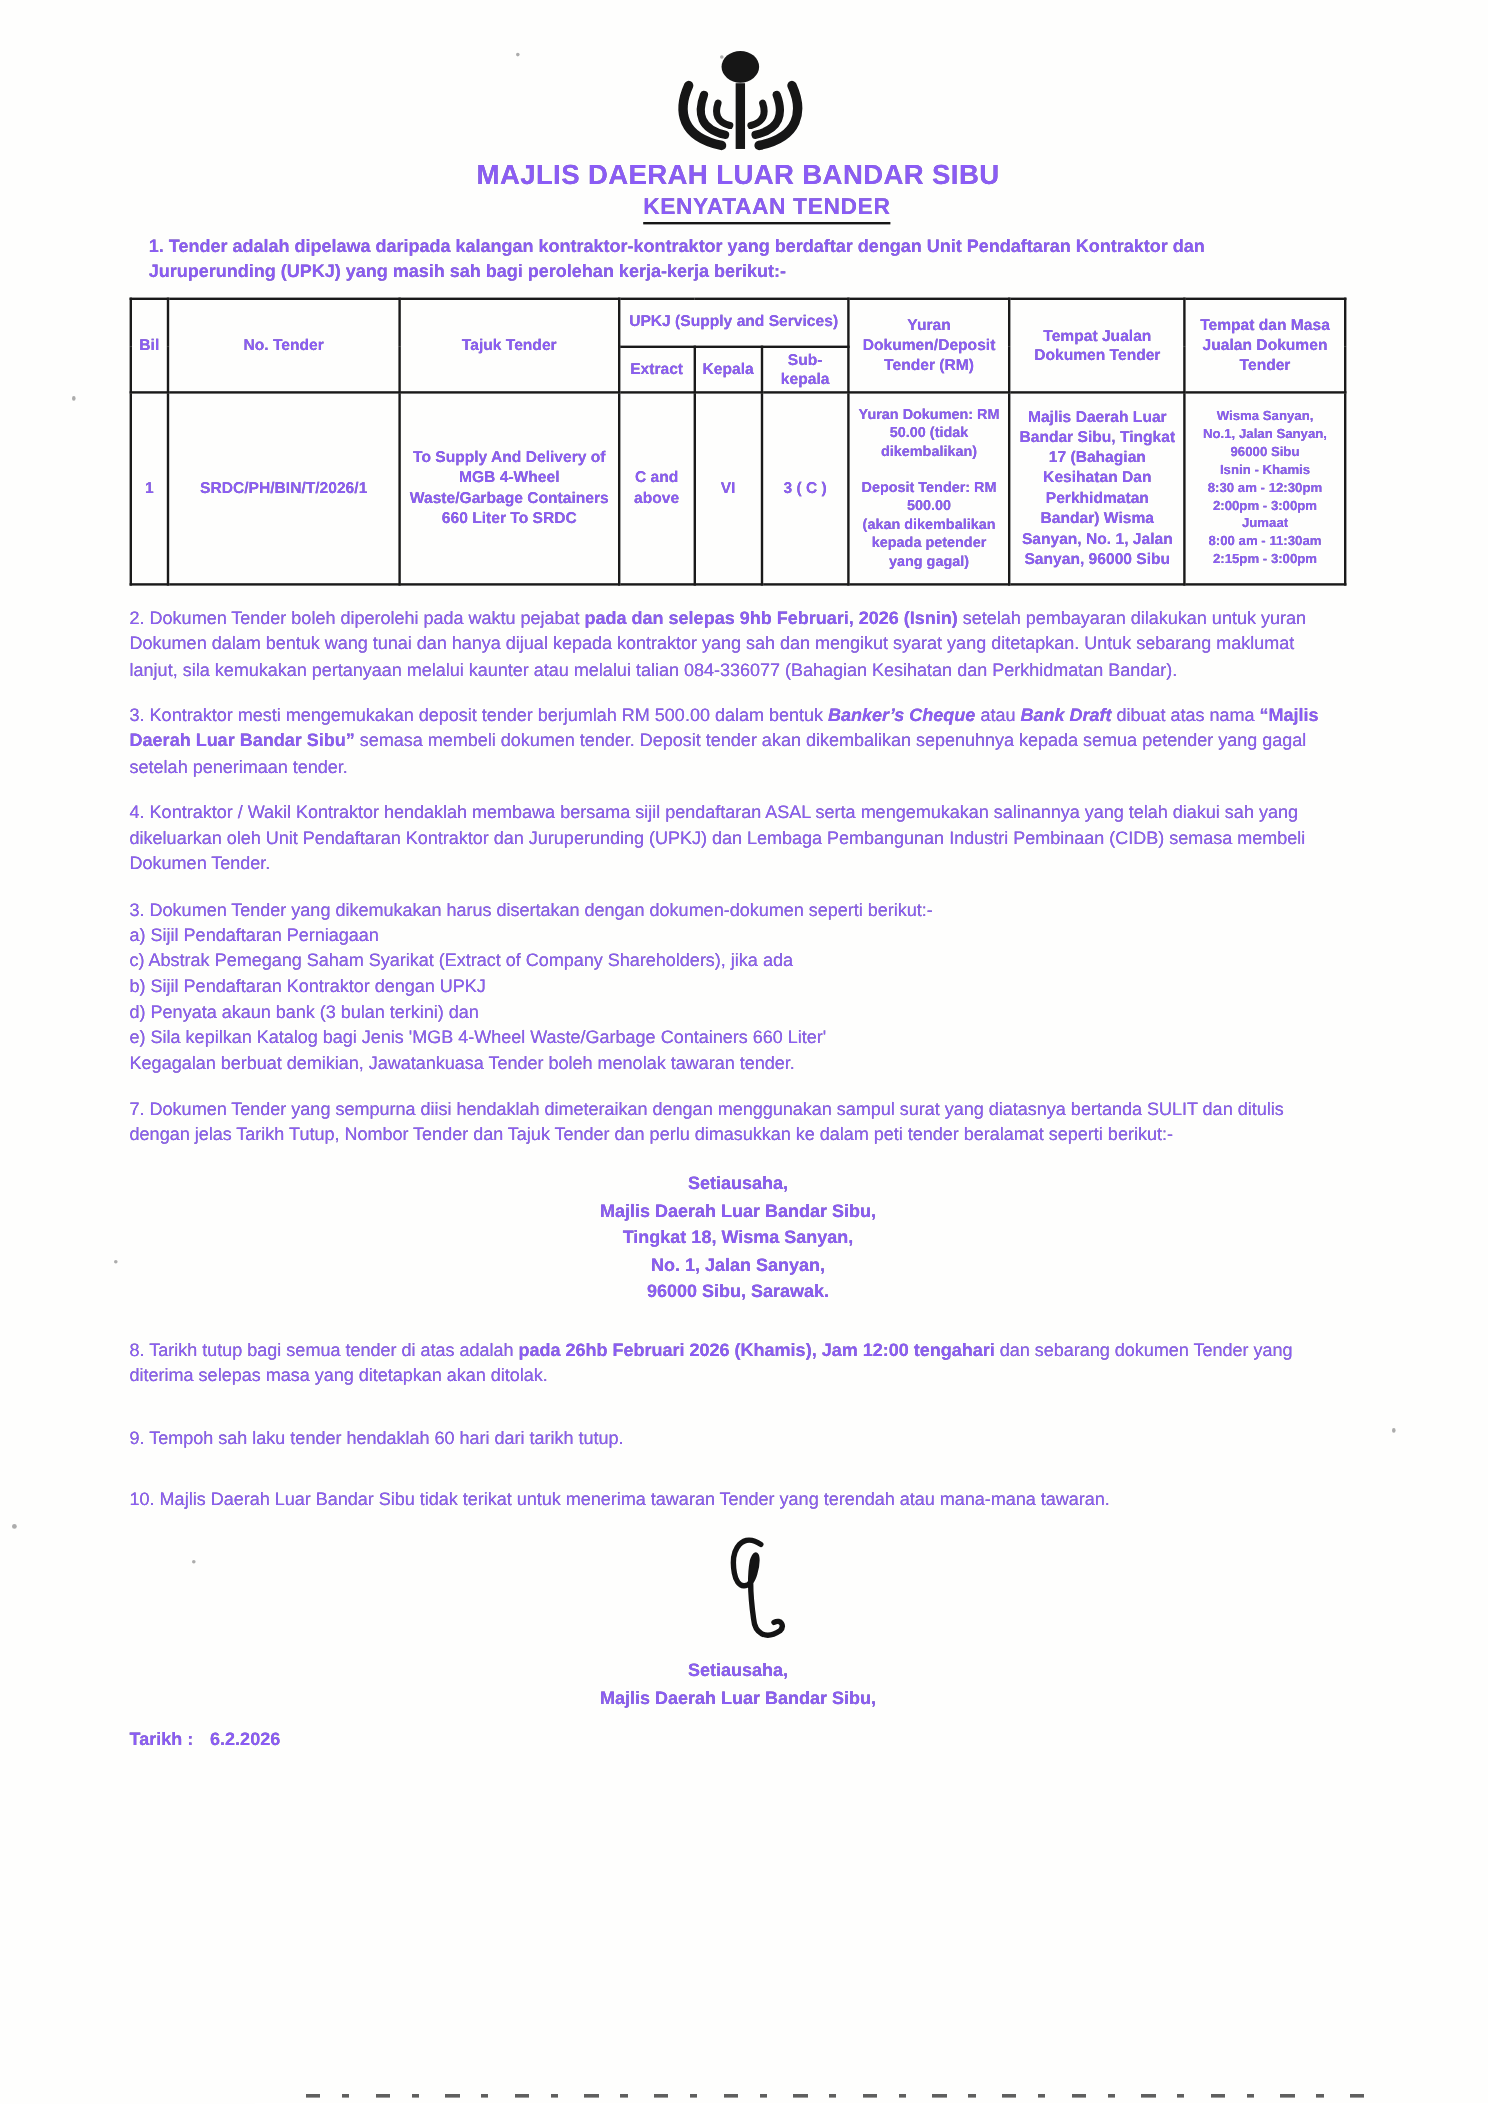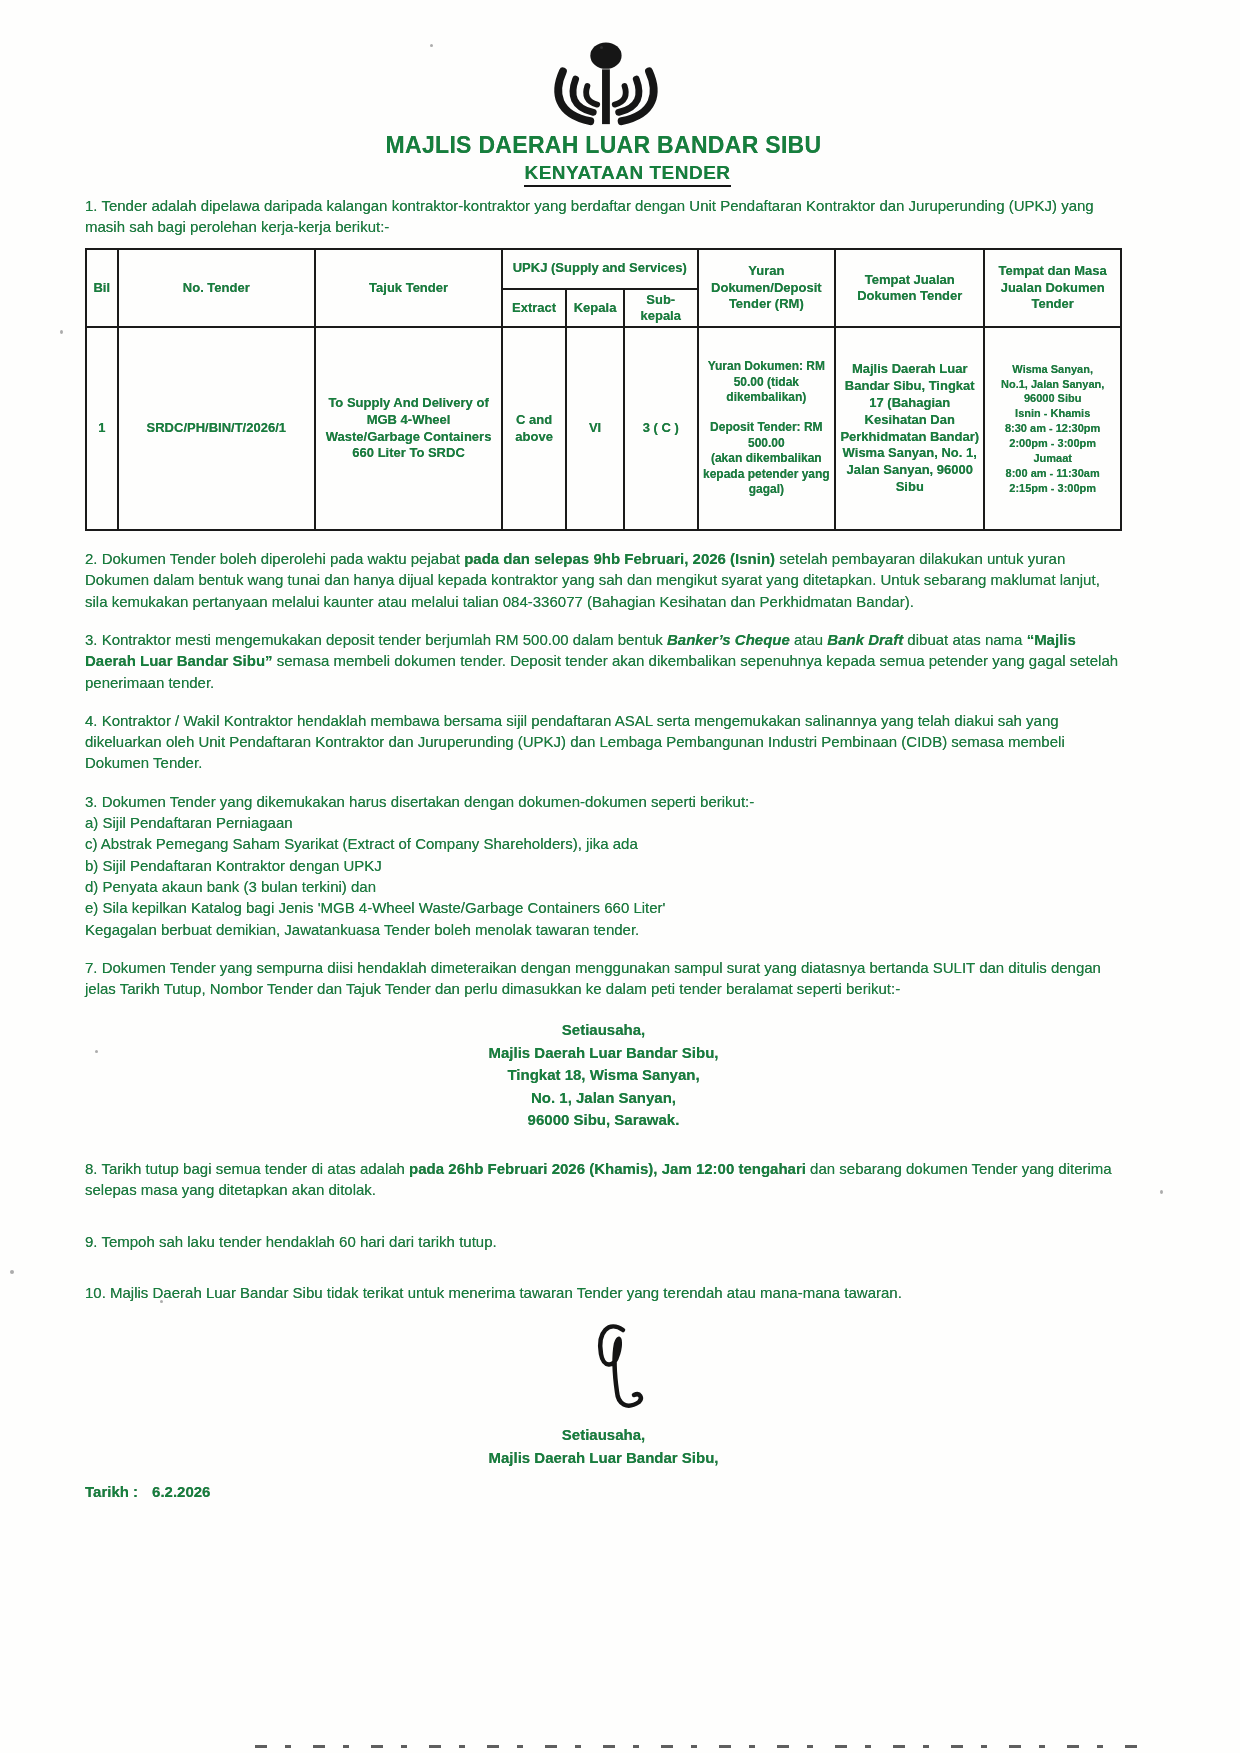--- a/index.html
+++ b/index.html
@@ -4,60 +4,60 @@
 <style>
   * { box-sizing: border-box; }
   html, body { margin: 0; padding: 0; background: #ffffff; }
   .page {
     position: relative;
     width: 1240px;
     height: 1753px;
     margin: 0 auto;
     background: #fefefd;
     font-family: "Liberation Sans", sans-serif;
-    color: #15803d;
-    padding: 40px 118px 0 85px;
+    color: #8b5cf6;
+    padding: 40px 118px 0 108px;
     overflow: hidden;
     text-shadow: 0 0 0.5px rgba(10,10,10,.55);
   }
   .header { text-align: center; margin-bottom: 4px; }
   .logo { line-height: 0; margin-bottom: 2px; }
   .org-name { font-size: 23px; font-weight: bold; letter-spacing: .3px; }
   .doc-title-wrap { margin-top: 3px; }
   .doc-title {
     display: inline-block;
     font-size: 19px;
     font-weight: bold;
     letter-spacing: .5px;
     border-bottom: 2.5px solid #161616;
     padding-bottom: 1px;
     margin-left: 48px;
   }
   .para { font-size: 15px; line-height: 1.42; margin: 17px 0; }
-  .para.tight { margin: 8px 0 10px; }
+  .para.tight { margin: 8px 16px 10px; font-weight: bold; }
   .para.gap { margin-top: 30px; }
   b.i { font-style: italic; }
 
   table.tender-table {
     width: 100%;
     border-collapse: collapse;
     table-layout: fixed;
     margin: 4px 0 10px;
   }
   .tender-table th, .tender-table td {
     border: 2px solid #1a1a1a;
     text-align: center;
     vertical-align: middle;
     padding: 2px 4px;
     overflow: hidden;
   }
   .tender-table th { font-size: 13px; font-weight: bold; line-height: 1.25; }
   .tender-table thead tr:first-child th { height: 40px; }
   .tender-table thead tr:last-child th { height: 38px; }
-  .tender-table tbody td { height: 203px; font-size: 13px; line-height: 1.3; margin-left: 24px; }
+  .tender-table tbody td { height: 160px; font-size: 13px; line-height: 1.3; margin-left: 24px; }
   .bold { font-weight: bold; }
   .yuran-cell { font-size: 12px !important; }
   .yuran-cell .blk { display: block; }
   .yuran-cell .mt { margin-top: 14px; }
   .masa-cell { font-size: 11px !important; line-height: 1.35 !important; }
   .masa-cell span { display: block; }
 
   .address { text-align: center; font-weight: bold; font-size: 15px; line-height: 1.5; margin: 20px 0 26px; }
   .sig { text-align: center; margin-top: 8px; }
   .sig-mark { margin-left: 30px; }

